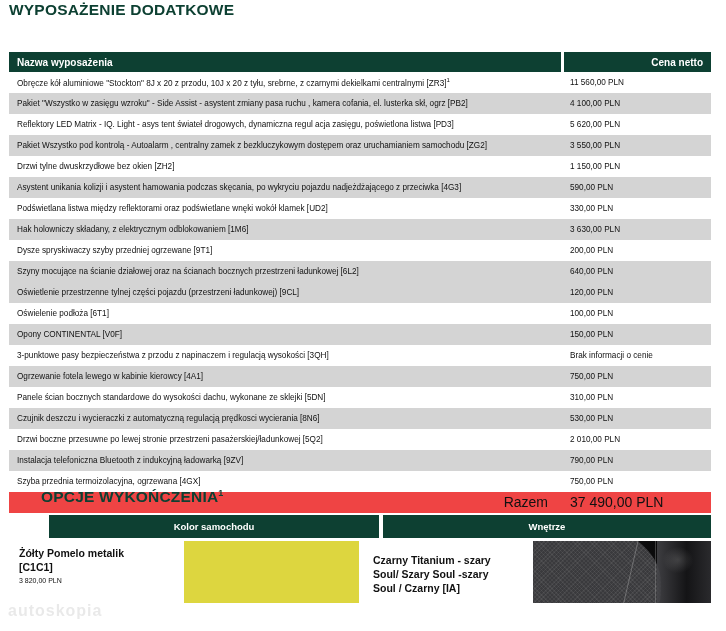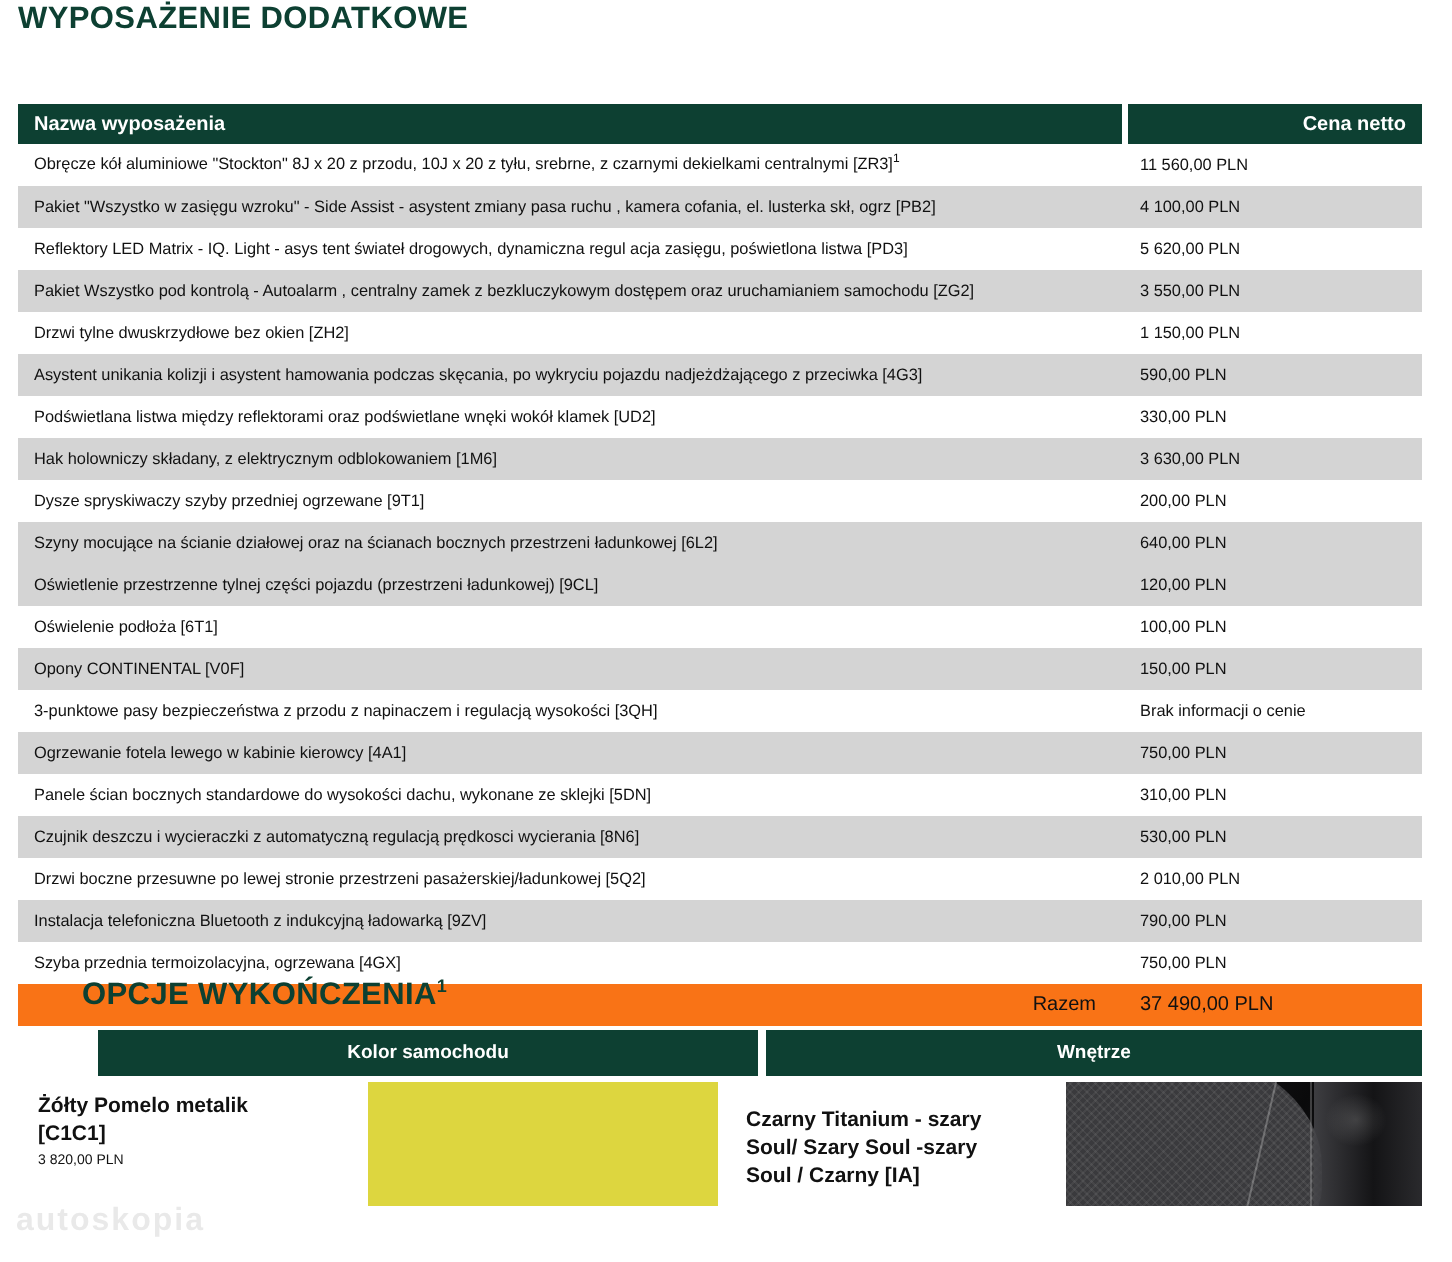--- a/index.html
+++ b/index.html
@@ -95,22 +95,22 @@
 
   .equip-table tr.row-alt td { background: #d4d4d4; }
   .equip-table tr.row-plain td { background: #ffffff; }
 
   .equip-table td .sup {
     font-size: 6px;
     vertical-align: super;
   }
 
   .equip-table tr.row-total td {
-    background: #f97316;
-    font-size: 10px;
+    background: #ef4444;
+    font-size: 14px;
   }
   .equip-table tr.row-total td.td-name {
     text-align: right;
     padding-right: 14px;
   }
 
   
   .finish-block {
     position: absolute;
     left: 9px;

